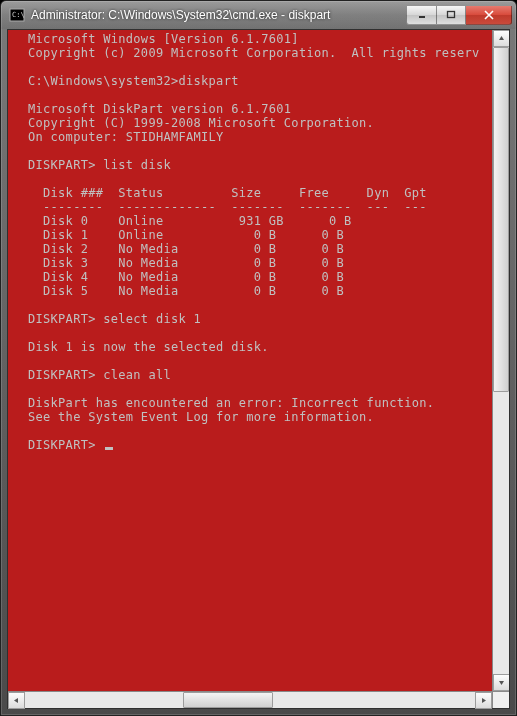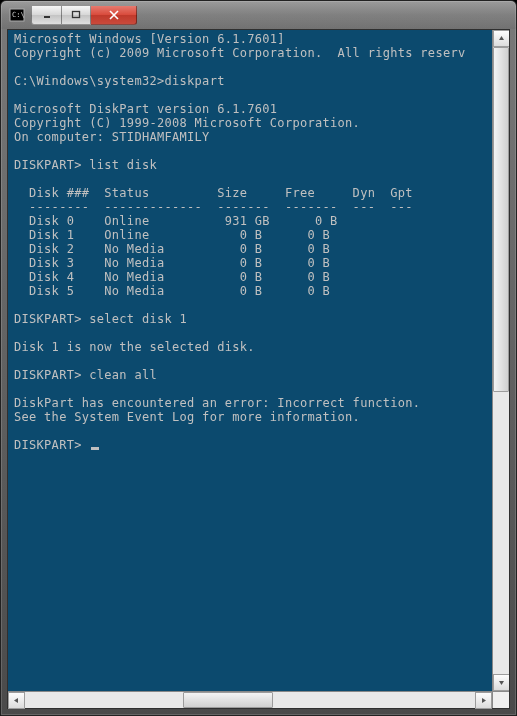--- a/index.html
+++ b/index.html
@@ -80,26 +80,26 @@
     flex-direction: column;
     position: relative;
   }
   .terminal-wrap {
     flex: 1;
     display: flex;
     overflow: hidden;
   }
   .terminal {
     flex: 1;
-    background: #0c4a6e;
+    background: #b91c1c;
     color: #c0c0c0;
     font-family: "Lucida Console", Consolas, monospace;
     font-size: 12px;
     line-height: 14px;
-    padding: 2px 6px;
+    padding: 2px 20px;
     white-space: pre;
     overflow: hidden;
     letter-spacing: 0.3px;
   }
   .vscroll {
     width: 17px;
     background: #efefef;
     display: flex;
     flex-direction: column;
     border-left: 1px solid #888;
@@ -151,20 +151,21 @@
 
 <div class="window">
 
   <div class="titlebar">
     <span class="title-icon">
       <svg width="16" height="16" viewBox="0 0 16 16">
         <rect x="1" y="2" width="14" height="12" fill="#000" stroke="#aaa" stroke-width="1"></rect>
         <text x="3" y="10" font-size="7" fill="#ccc" font-family="monospace">C:\</text>
       </svg>
     </span>
+    <span class="title-text">Administrator: C:\Windows\System32\cmd.exe - diskpart</span>
     <div class="win-buttons">
       <div class="win-btn min">
         <svg width="10" height="10">
             <line x1="2" y1="7" x2="8" y2="7" stroke="#333" stroke-width="2"></line>
           </svg>
       </div>
       <div class="win-btn max">
         <svg width="10" height="10">
             <rect x="1.5" y="1.5" width="7" height="6" fill="none" stroke="#333" stroke-width="1.3"></rect>
           </svg>

